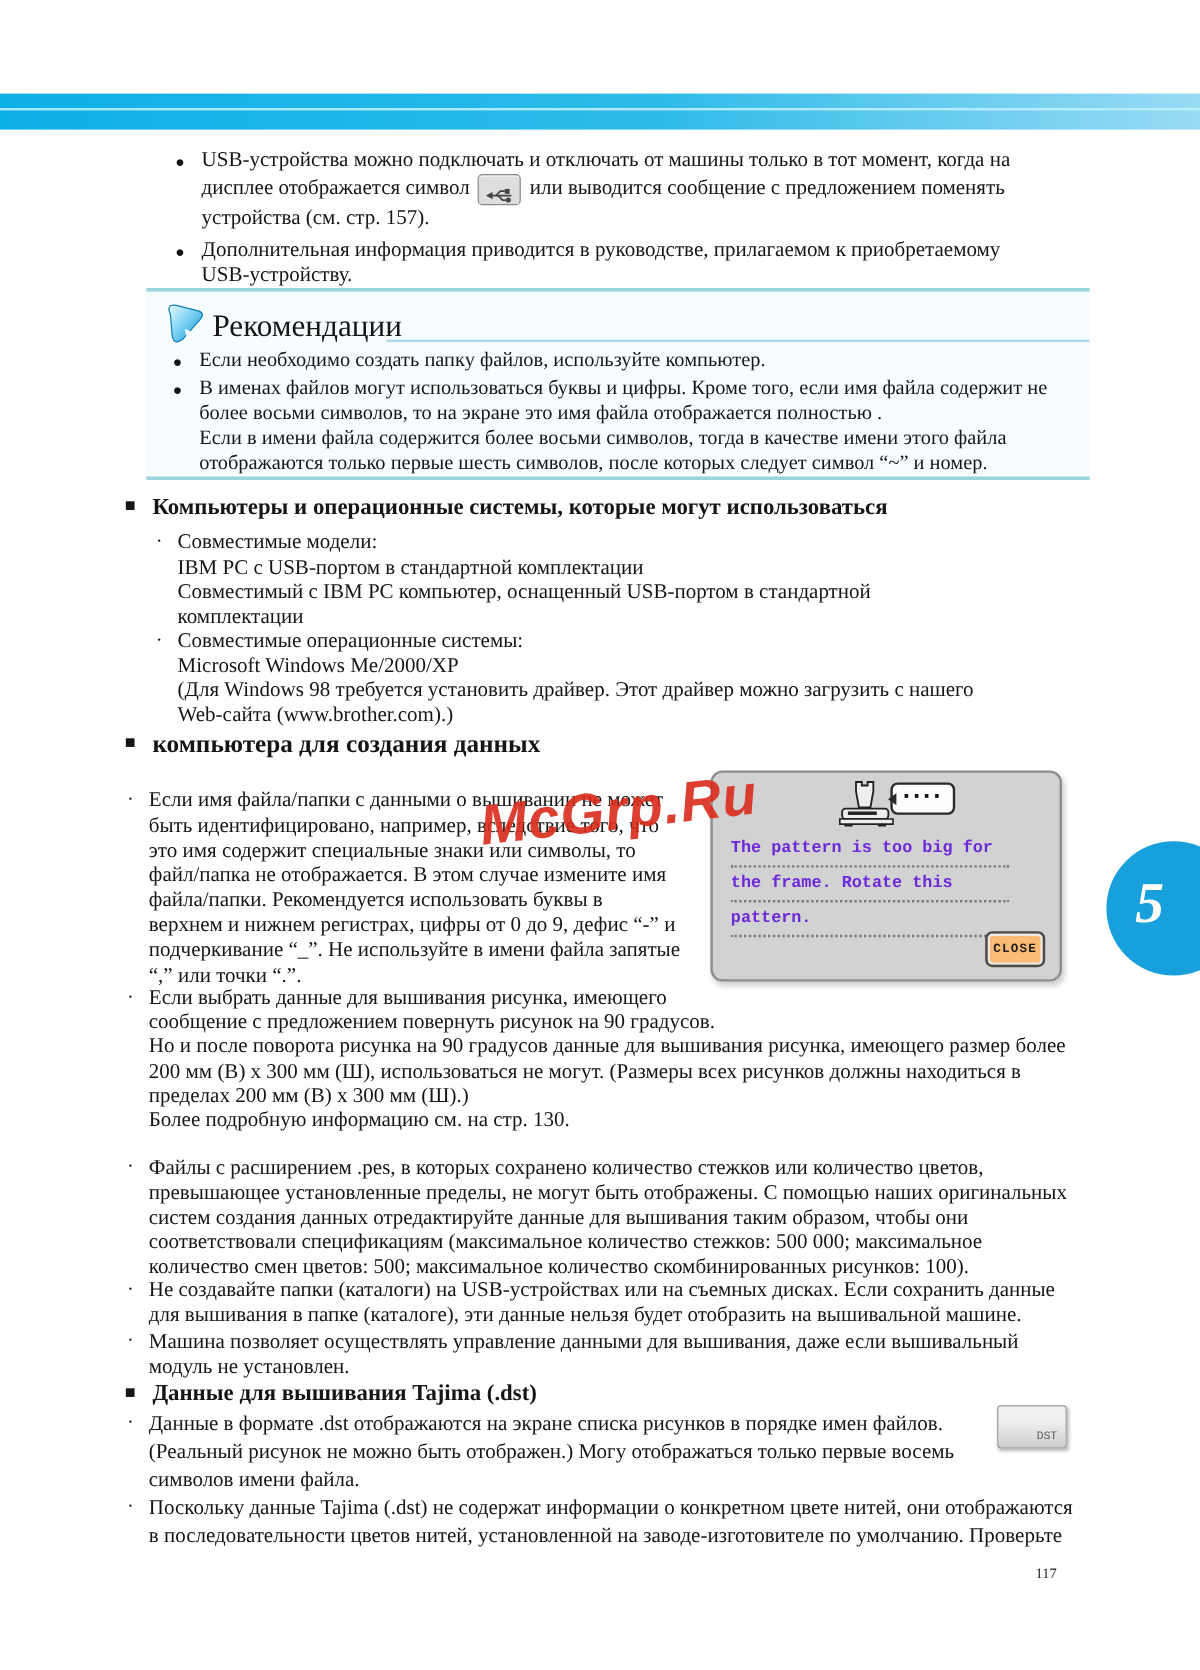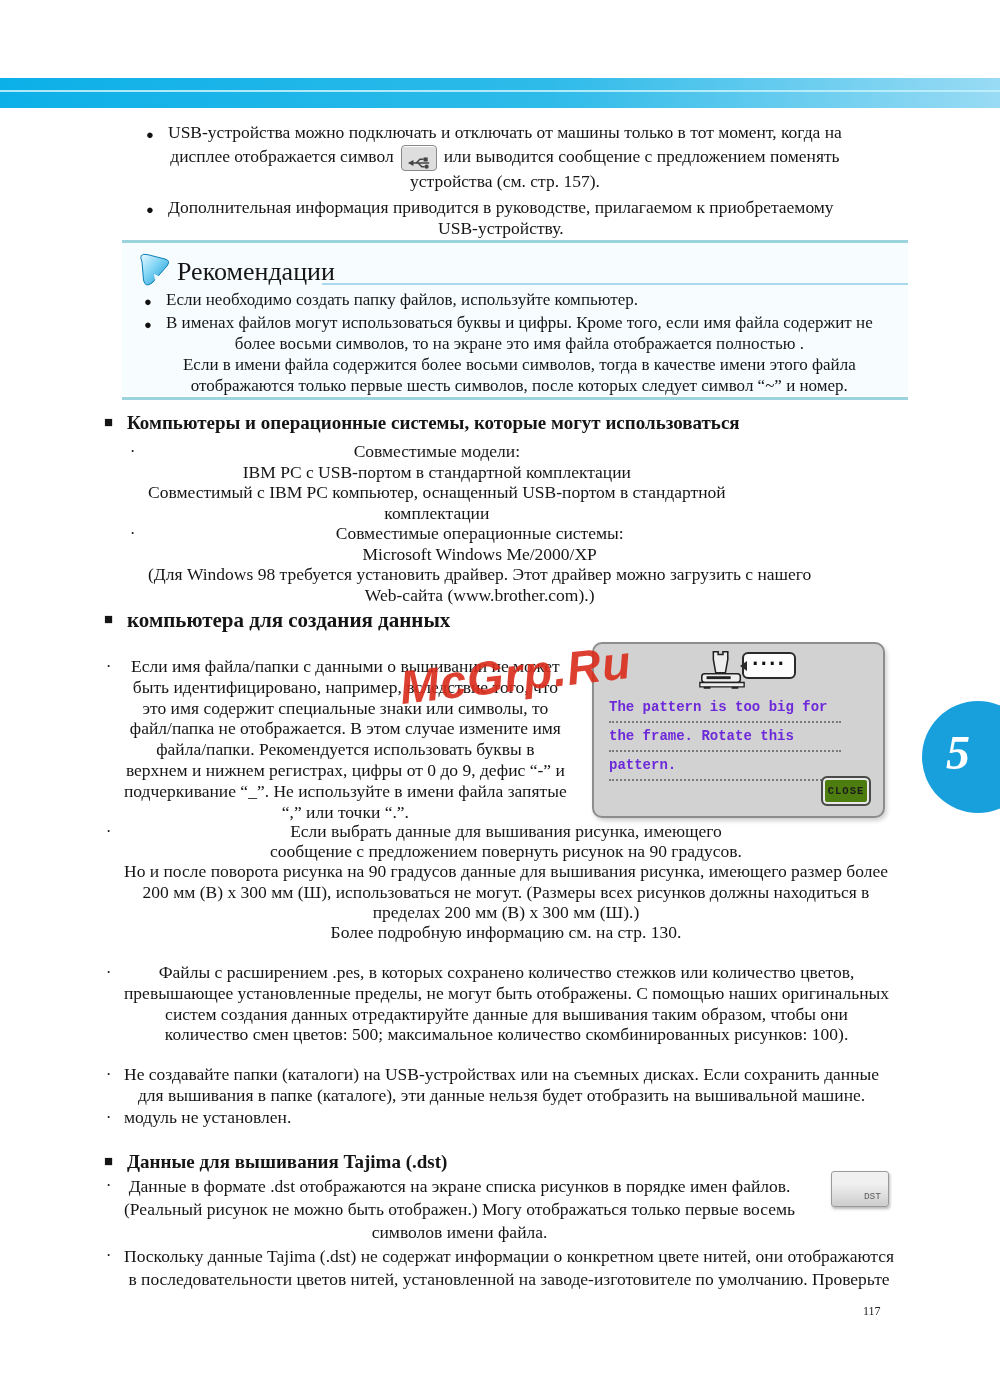--- a/index.html
+++ b/index.html
@@ -6,21 +6,21 @@
   body { width:1000px; height:1392px; background:#ffffff; overflow:hidden;
          font-family:"Liberation Serif", serif; color:#151515; }
   .page { position:relative; width:1000px; height:1392px; background:#fff; overflow:hidden; }
 
   
   .topbar { position:absolute; left:0; top:78px; width:1000px; height:30px;
             background:linear-gradient(90deg,#0cb0e8 0%,#2ebbe9 55%,#99dbf4 100%); }
   .topbar-stripe { position:absolute; left:0; top:12px; width:100%; height:2px; background:#bff0fb; opacity:.9; }
 
   .abs { position:absolute; }
-  .line { white-space:nowrap;text-align:center; }
+  .line { white-space:nowrap; }
 
   
   .bullet { display:flex; align-items:flex-start; }
   .bmark { flex:none; width:22px; font-size:13px; line-height:21px; padding-top:2px; color:#111; }
   .smark { flex:none; width:18px; font-size:16px; line-height:21px; color:#111; }
 
   #intro { left:146px; top:122px; font-size:17.5px; }
   #intro .line { line-height:21px; }
   #intro .iconline { line-height:27px; }
   #intro .bullet { margin-bottom:5px; }
@@ -67,21 +67,21 @@
                font-family:"Liberation Mono", monospace; font-weight:700; font-size:14px; color:#6d28d9; }
   #panel-msg .msg-line { line-height:27px; border-bottom:2px dotted #7a7a7a; white-space:nowrap; }
   .bubble { position:absolute; left:148px; top:8px; width:54px; height:27px; background:#fdfdfd;
             border:2px solid #2a2a2a; border-radius:6px; text-align:center; box-sizing:border-box; }
   .bubble:before { content:""; position:absolute; left:-9px; top:7px; border:5px solid transparent;
                    border-right:7px solid #2a2a2a; }
   .bubble-dots { font-weight:700; font-size:17px; letter-spacing:2px; line-height:21px; color:#111;
                  font-family:"DejaVu Sans", sans-serif; }
   #machine-icon { position:absolute; left:102px; top:4px; }
   .close-btn { position:absolute; right:12px; bottom:10px; width:50px; height:30px;
-               background:#4d7c0f; border:2px solid #4a4a4a; border-radius:6px;
+               background:#fdba74; border:2px solid #4a4a4a; border-radius:6px;
                box-shadow:inset 0 0 0 2px #e9e9e9; box-sizing:border-box;
                font-family:"Liberation Mono", monospace; font-weight:700; font-size:10.5px;
                color:#1d1d1d; text-align:center; line-height:26px; letter-spacing:1px; }
 
   
   .dst-btn { left:831px; top:1171px; width:56px; height:34px;
              background:linear-gradient(#f0f0f0 35%,#cdcdcd); border:1px solid #9a9a9a; border-radius:3px;
              box-shadow:1px 2px 3px rgba(0,0,0,0.28); }
   .dst-btn span { position:absolute; right:7px; bottom:4px; font-family:"Liberation Mono", monospace;
                   font-weight:400; font-size:9.5px; color:#5a5a5a; }
@@ -228,35 +228,37 @@
       <div class="line">Более подробную информацию см. на стр. 130.</div>
     </div>
   </div>
 
   <div class="abs bullet wide-bullet" id="b3">
     <span class="smark">·</span>
     <div class="btext">
       <div class="line">Файлы с расширением .pes, в которых сохранено количество стежков или количество цветов,</div>
       <div class="line">превышающее установленные пределы, не могут быть отображены. С помощью наших оригинальных</div>
       <div class="line">систем создания данных отредактируйте данные для вышивания таким образом, чтобы они</div>
+      <div class="line">соответствовали спецификациям (максимальное количество стежков: 500 000; максимальное</div>
       <div class="line">количество смен цветов: 500; максимальное количество скомбинированных рисунков: 100).</div>
     </div>
   </div>
 
   <div class="abs bullet wide-bullet" id="b4">
     <span class="smark">·</span>
     <div class="btext">
       <div class="line">Не создавайте папки (каталоги) на USB-устройствах или на съемных дисках. Если сохранить данные</div>
       <div class="line">для вышивания в папке (каталоге), эти данные нельзя будет отобразить на вышивальной машине.</div>
     </div>
   </div>
 
   <div class="abs bullet wide-bullet" id="b5">
     <span class="smark">·</span>
     <div class="btext">
+      <div class="line">Машина позволяет осуществлять управление данными для вышивания, даже если вышивальный</div>
       <div class="line">модуль не установлен.</div>
     </div>
   </div>
 
   <div class="abs" id="panel">
     <div id="machine-icon">
       <svg width="52" height="42" viewBox="0 0 54 42">
         <path d="M18 3 h5 v3 h5 v-3 h5 v8 l-2.5 14 h-10 l-2.5 -14 Z" fill="#eeeeee" stroke="#222" stroke-width="1.6"></path>
         <rect x="6" y="26" width="40" height="9" rx="3" fill="#eeeeee" stroke="#222" stroke-width="1.6"></rect>
         <rect x="11" y="28.5" width="25" height="3" fill="#222"></rect>

